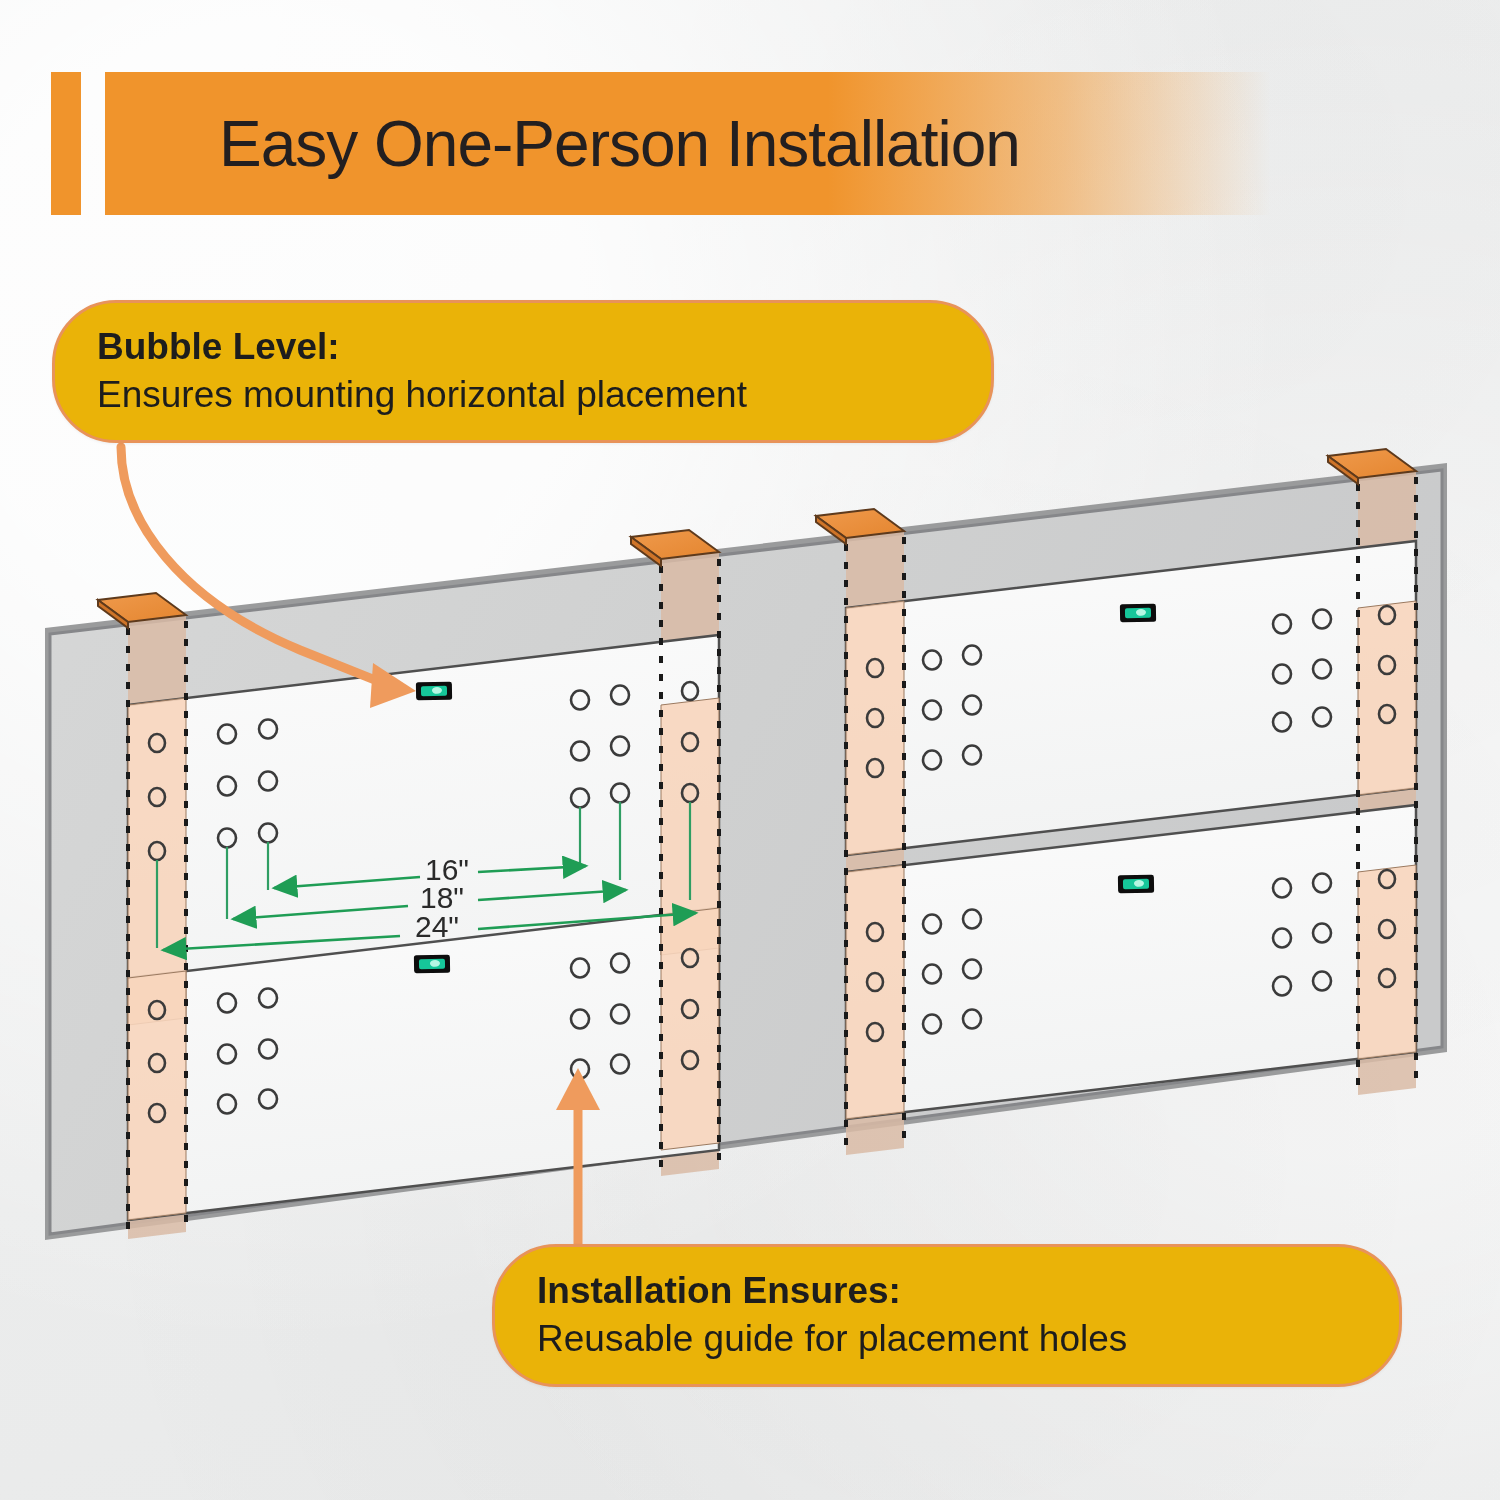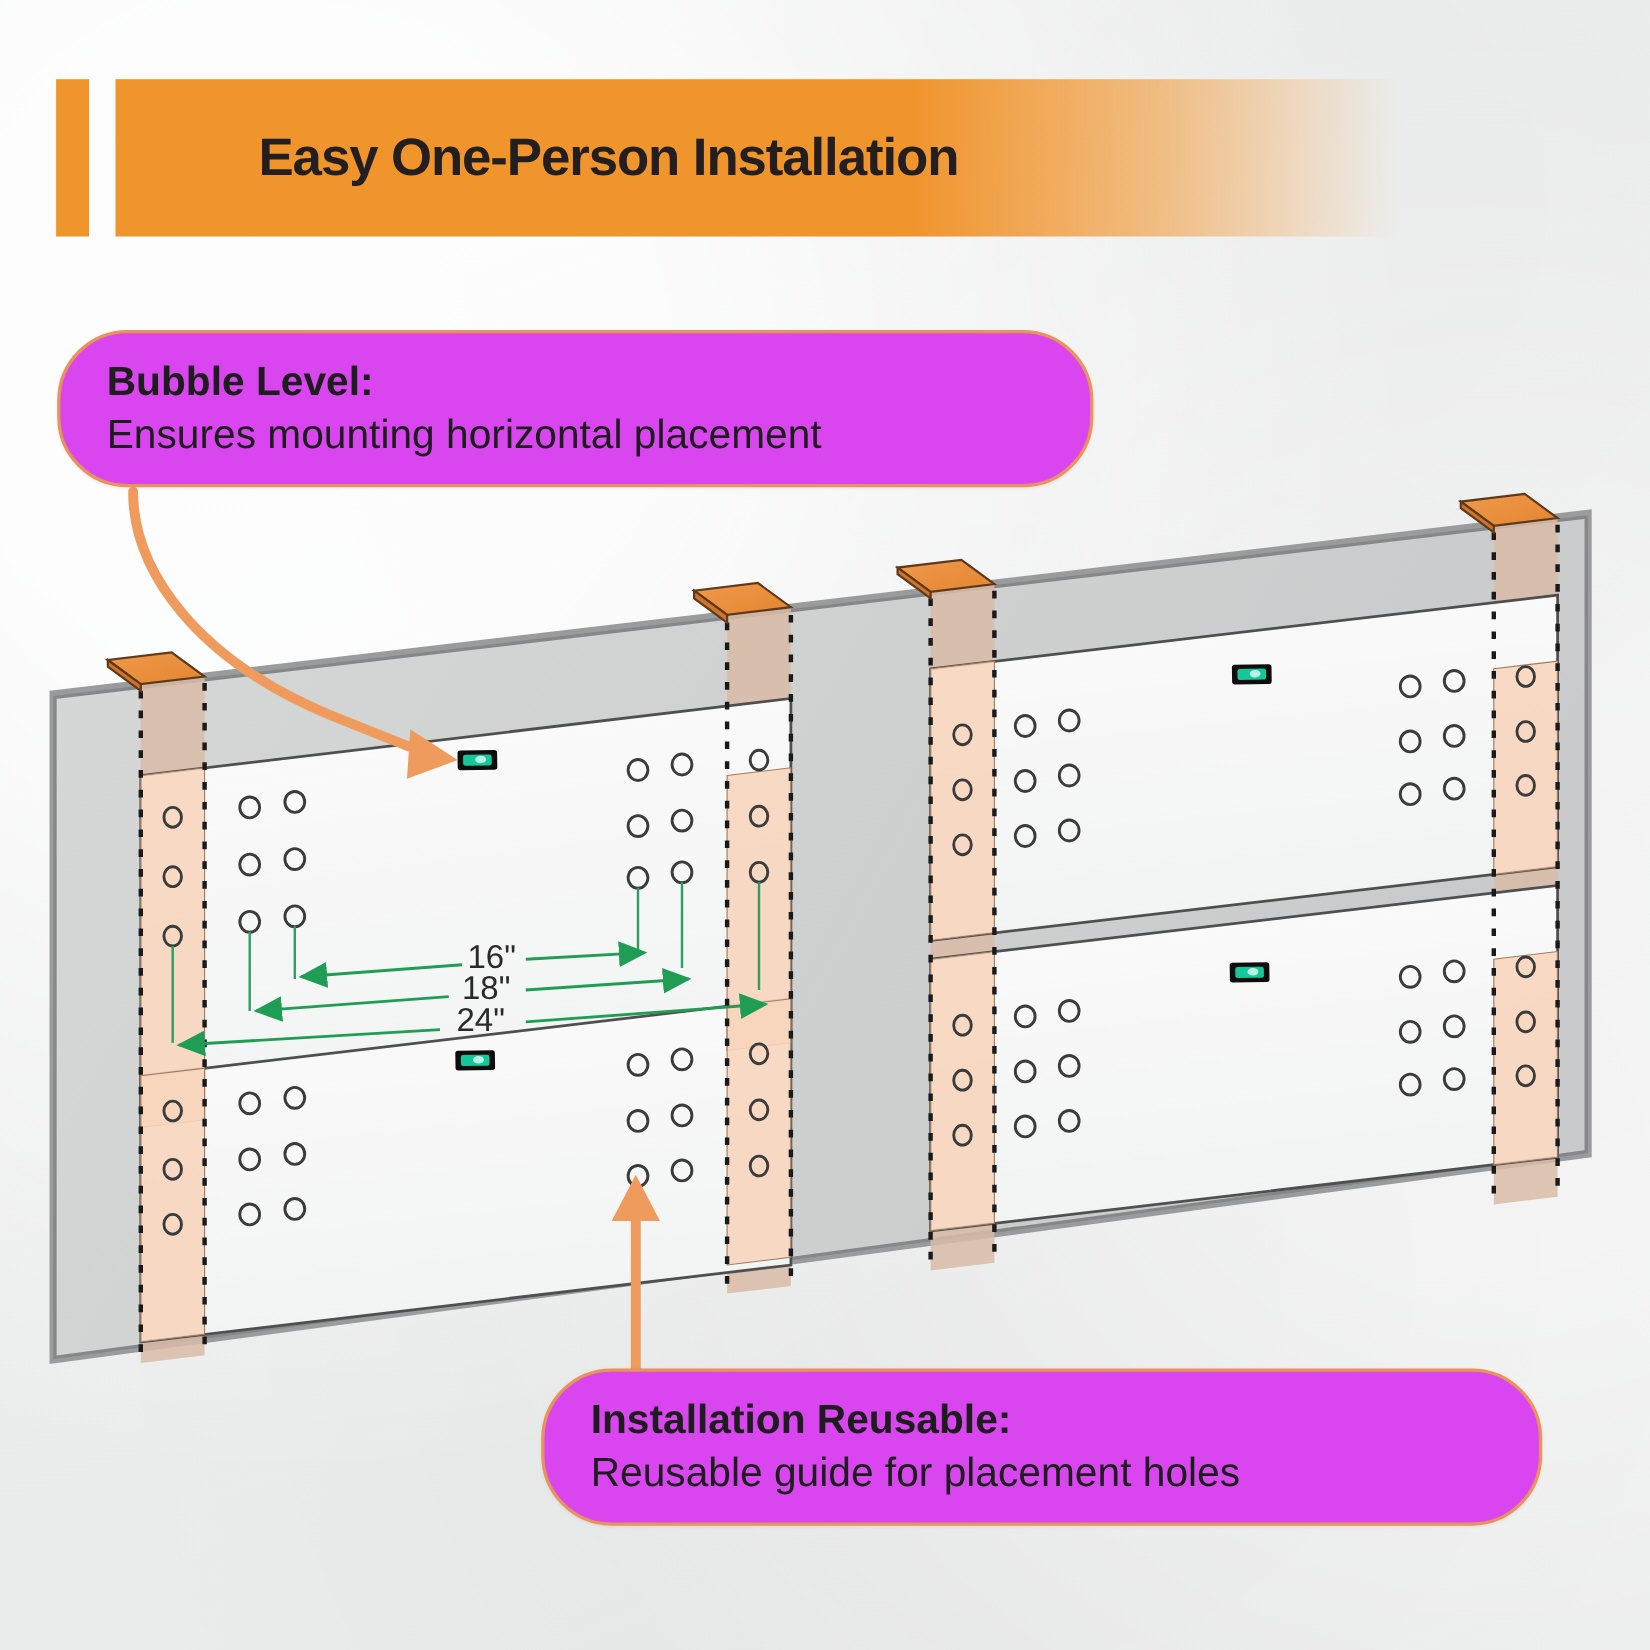--- a/index.html
+++ b/index.html
@@ -23,29 +23,28 @@
 
   
   .header{position:absolute;left:51px;top:72px;height:143px;width:1220px;}
   .accent-bar{position:absolute;left:0;top:0;width:30px;height:143px;background:#f0942c;}
   .banner{
     position:absolute;left:54px;top:0;right:0;height:143px;
     background:linear-gradient(90deg,#f0942c 0%,#f0942c 62%,rgba(240,148,44,.55) 82%,rgba(240,148,44,0) 100%);
   }
   .banner-title{
     position:absolute;left:168px;top:72px;
-    font-size:48px;font-weight:bold;color:#231f20;
+    font-size:64px;font-weight:normal;color:#231f20;
     letter-spacing:-1px;white-space:nowrap;line-height:1;
     transform:translateY(-50%);
-    margin-left:16px;
   }
 
   
   .callout{
-    position:absolute;background:#d946ef;border:3px solid #e8935a;
+    position:absolute;background:#eab308;border:3px solid #e8935a;
     border-radius:64px;box-sizing:border-box;
     box-shadow:0 1px 3px rgba(0,0,0,.06);
   }
   .callout-inner{padding:22px 42px 26px 42px;}
   .callout-title{font-size:37px;font-weight:bold;color:#1d1d1d;line-height:1.18;}
   .callout-body{font-size:37px;font-weight:normal;color:#1d1d1d;line-height:1.2;margin-top:4px;}
 
   #callout-bubble{left:52px;top:300px;width:942px;height:143px;}
   #callout-template{left:492px;top:1244px;width:910px;height:143px;}
 
@@ -313,16 +312,16 @@
 
 <div class="callout" id="callout-bubble">
   <div class="callout-inner">
     <div class="callout-title">Bubble Level:</div>
     <div class="callout-body">Ensures mounting horizontal placement</div>
   </div>
 </div>
 
 <div class="callout" id="callout-template">
   <div class="callout-inner">
-    <div class="callout-title">Installation Reusable:</div>
+    <div class="callout-title">Installation Ensures:</div>
     <div class="callout-body">Reusable guide for placement holes</div>
   </div>
 </div>
 
 </body></html>

